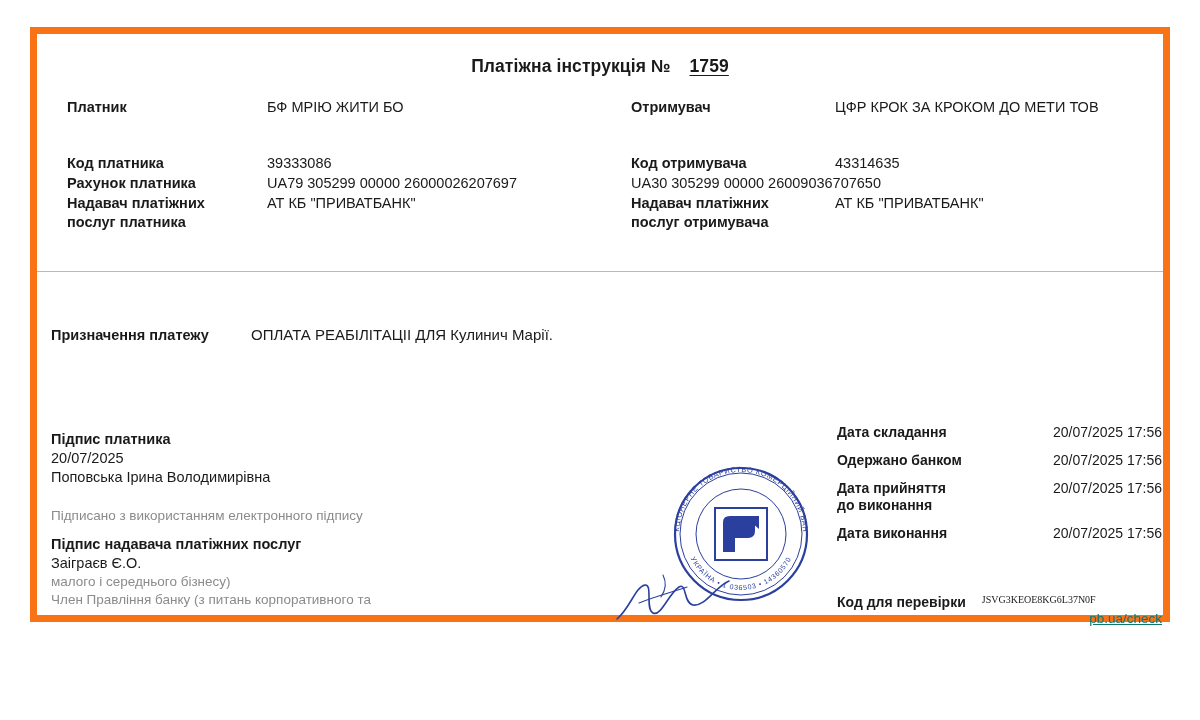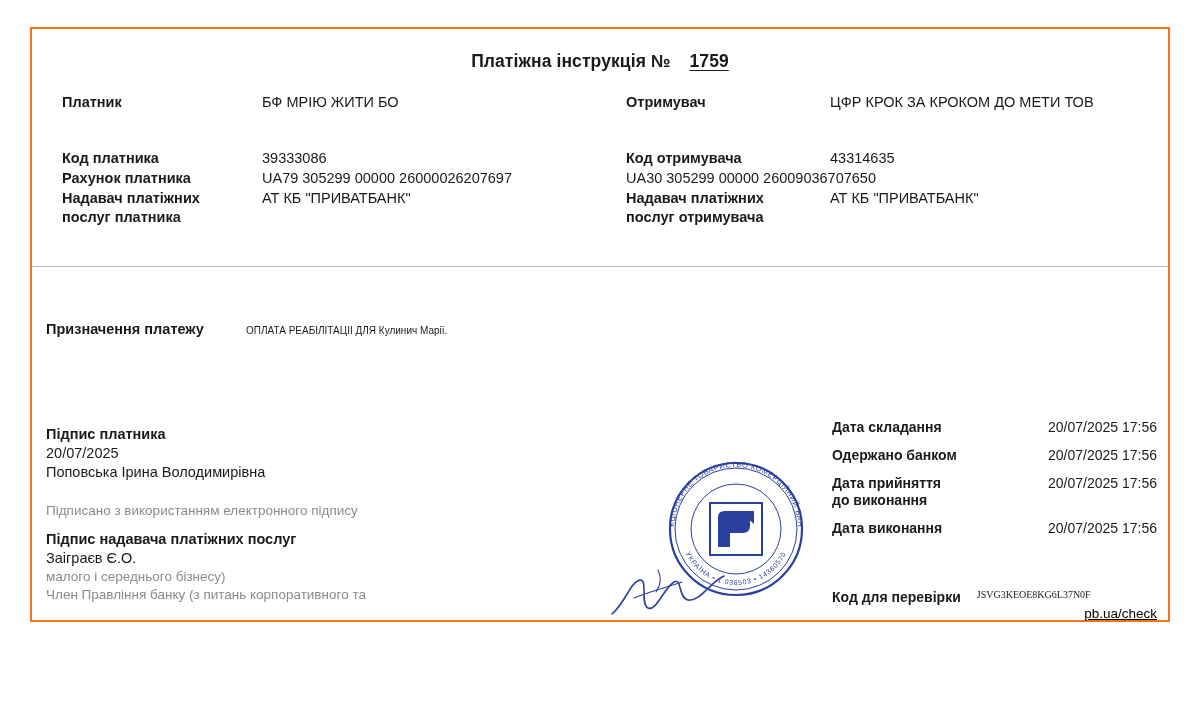--- a/index.html
+++ b/index.html
@@ -7,21 +7,21 @@
     margin: 0; padding: 0;
     width: 1200px; height: 720px;
     background: #ffffff;
     font-family: "Liberation Sans", sans-serif;
     color: #1a1a1a;
   }
   #doc {
     position: absolute;
     left: 30px; top: 27px;
     width: 1140px; height: 595px;
-    border: 2px solid #f97316;
+    border: 7px solid #f97316;
     background: #fff;
   }
   .title-row {
     text-align: center;
     margin-top: 22px;
     font-size: 17.5px;
     font-weight: bold;
     letter-spacing: 0.1px;
   }
   .title-row .num {
@@ -84,21 +84,21 @@
 
   
   .purpose-row {
     position: absolute;
     left: 14px; top: 292px;
     width: 1100px;
     display: flex;
     align-items: baseline;
   }
   .purpose-row .k { font-weight: bold; font-size: 14.5px; width: 200px; flex: none; }
-  .purpose-row .v { font-size: 10px; }
+  .purpose-row .v { font-size: 15px; }
 
   
   .sig-left {
     position: absolute;
     left: 14px; top: 396px;
     width: 520px;
   }
   .sig-left .bold { font-weight: bold; font-size: 14.5px; line-height: 19px; }
   .sig-left .plain { font-size: 14.5px; line-height: 19px; }
   .sig-left .muted { color: #8b8b8b; font-size: 13.5px; line-height: 18px; }
@@ -143,21 +143,21 @@
     width: 325px;
   }
   .check-row { display: flex; align-items: flex-start; }
   .check-row .k { font-weight: bold; font-size: 14px; flex: none; }
   .check-row .v { font-size: 10px; margin-left: 16px; font-family: Liberation Serif, serif; }
   .check-link {
     text-align: right;
     font-size: 13.5px;
     text-decoration: underline;
     margin-top: 1px;
-    color: #000000;
+    color: #0f766e;
   }
 </style>
 </head>
 <body>
 
 <div id="doc">
 
   <div class="title-row">
     <span>Платіжна інструкція №</span>
     <span class="num">1759</span>

